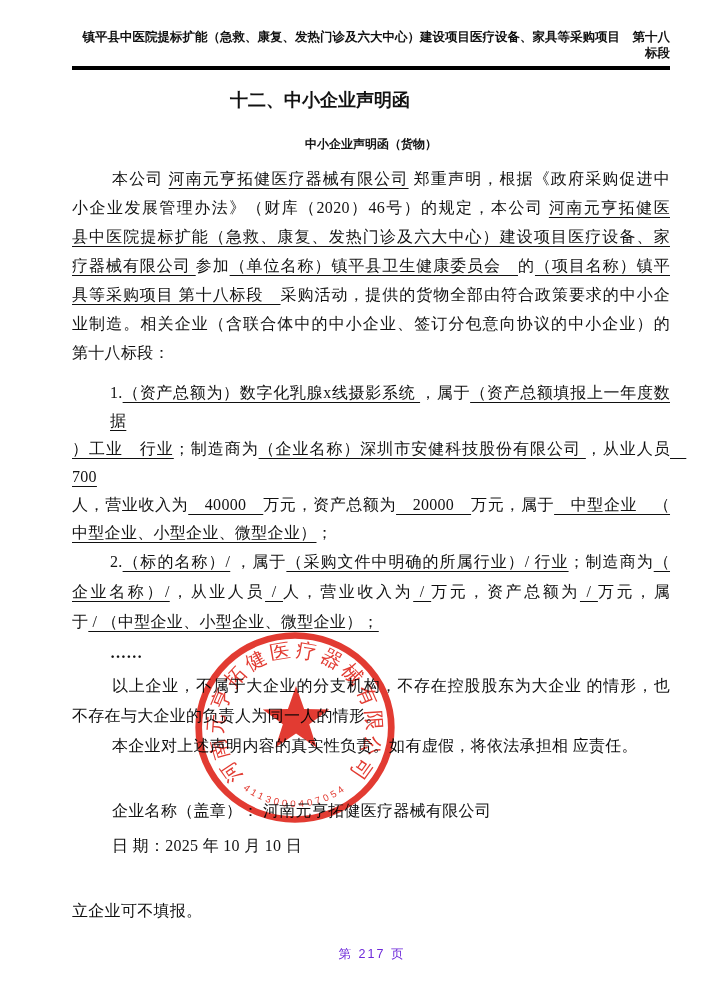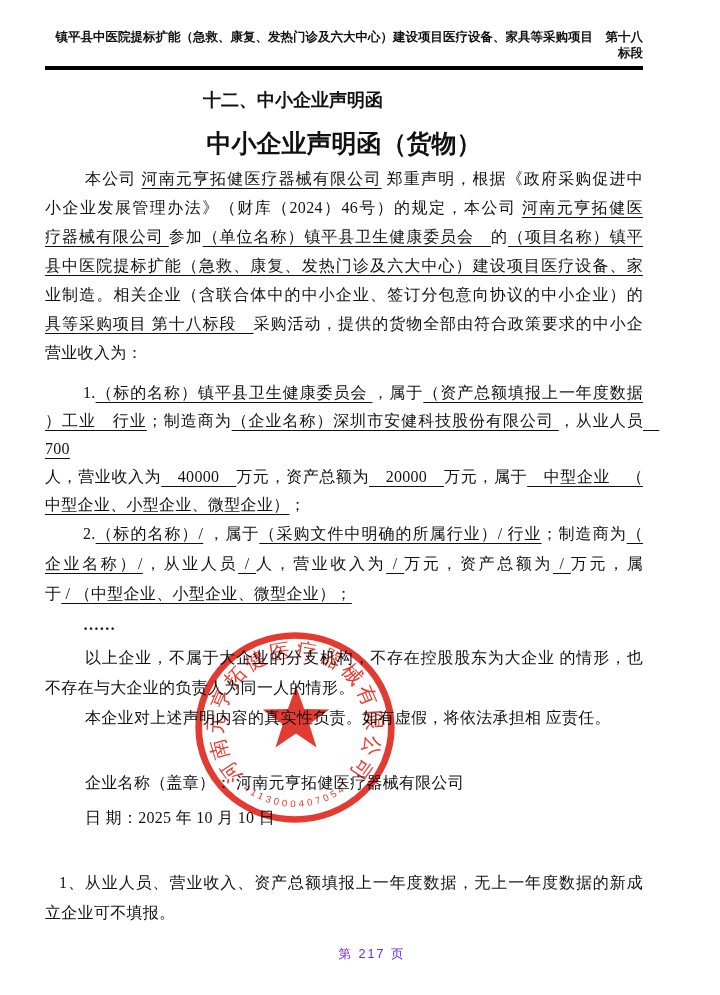--- a/index.html
+++ b/index.html
@@ -1,28 +1,28 @@
 <!DOCTYPE html>
 <html><head>
 <meta charset="utf-8">
 <style>
   html,body{margin:0;padding:0;background:#888;}
   .page{
     position:relative;width:720px;height:995px;background:#ffffff;
     margin:0 auto;overflow:hidden;
     font-family:"Liberation Serif","DejaVu Serif",serif;color:#111;
   }
-  .inner{position:absolute;left:45px;top:0;width:598px;}
+  .inner{position:absolute;left:72px;top:0;width:598px;}
   .doc-header{
     padding-top:29px;font-size:12.5px;font-weight:bold;line-height:16px;
     text-align:right;letter-spacing:0;white-space:pre-wrap;
   }
   .rule{margin-top:5px;height:4px;background:#000;}
   .sec-title{margin-top:20px;font-size:18px;font-weight:bold;line-height:20px;padding-left:158px;}
-  .doc-title{margin-top:22px;font-size:25px;font-weight:bold;line-height:24px;text-align:center;}
+  .doc-title{margin-top:22px;font-size:12px;font-weight:bold;line-height:24px;text-align:center;}
   .doc-body{font-size:16px;}
   .para{margin:0;}
   .line{white-space:pre-wrap;letter-spacing:.3px;}
   .line.just{text-align:justify;text-align-last:justify;}
   .line.ind{padding-left:40px;}
   .seg.u{text-decoration:underline;text-underline-offset:4px;text-decoration-thickness:1px;}
   [data-name="para-p1"]{margin-top:8px;}
   [data-name="para-p1"] .line{line-height:29px;}
   [data-name="para-item1"]{margin-top:12px;}
   [data-name="para-item1"] .line{line-height:28px;}
@@ -57,29 +57,29 @@
 
 <div class="page" data-name="document-page">
   <div class="inner" data-name="document-inner">
     <div class="doc-header" data-name="page-header-title">镇平县中医院提标扩能（急救、康复、发热门诊及六大中心）建设项目医疗设备、家具等采购项目　第十八标段</div>
     <div class="rule" data-name="header-rule"></div>
     <div class="sec-title" data-name="section-title">十二、中小企业声明函</div>
     <div class="doc-title" data-name="doc-title">中小企业声明函（货物）</div>
     <div class="doc-body" data-name="document-body">
         <div class="para" data-name="para-p1">
           <div class="line ind just" data-name="text-line"><span class="seg" data-name="text-segment">本公司 </span><span class="seg u" data-name="blank-fill-underlined-text">河南元亨拓健医疗器械有限公司</span><span class="seg" data-name="text-segment"> 郑重声明，根据《政府采购促进中</span></div>
-          <div class="line just" data-name="text-line"><span class="seg" data-name="text-segment">小企业发展管理办法》（财库（2024）46号）的规定，本公司 </span><span class="seg u" data-name="blank-fill-underlined-text">河南元亨拓健医</span></div>
+          <div class="line just" data-name="text-line"><span class="seg" data-name="text-segment">小企业发展管理办法》（财库（2020）46号）的规定，本公司 </span><span class="seg u" data-name="blank-fill-underlined-text">河南元亨拓健医</span></div>
+          <div class="line just" data-name="text-line"><span class="seg u" data-name="blank-fill-underlined-text">县中医院提标扩能（急救、康复、发热门诊及六大中心）建设项目医疗设备、家</span></div>
           <div class="line just" data-name="text-line"><span class="seg u" data-name="blank-fill-underlined-text">疗器械有限公司 </span><span class="seg" data-name="text-segment">参加</span><span class="seg u" data-name="blank-fill-underlined-text">（单位名称）镇平县卫生健康委员会　</span><span class="seg" data-name="text-segment">的</span><span class="seg u" data-name="blank-fill-underlined-text">（项目名称）镇平</span></div>
-          <div class="line just" data-name="text-line"><span class="seg u" data-name="blank-fill-underlined-text">县中医院提标扩能（急救、康复、发热门诊及六大中心）建设项目医疗设备、家</span></div>
+          <div class="line just" data-name="text-line"><span class="seg u" data-name="blank-fill-underlined-text">具等采购项目 第十八标段　</span><span class="seg" data-name="text-segment">采购活动，提供的货物全部由符合政策要求的中小企</span></div>
           <div class="line just" data-name="text-line"><span class="seg" data-name="text-segment">业制造。相关企业（含联合体中的中小企业、签订分包意向协议的中小企业）的</span></div>
-          <div class="line just" data-name="text-line"><span class="seg u" data-name="blank-fill-underlined-text">具等采购项目 第十八标段　</span><span class="seg" data-name="text-segment">采购活动，提供的货物全部由符合政策要求的中小企</span></div>
-          <div class="line" data-name="text-line"><span class="seg" data-name="text-segment">营业收入为：</span></div>
+          <div class="line" data-name="text-line"><span class="seg" data-name="text-segment">第十八标段：</span></div>
         </div>
         <div class="para" data-name="para-item1">
-          <div class="line ind just" data-name="text-line"><span class="seg" data-name="text-segment">1.</span><span class="seg u" data-name="blank-fill-underlined-text">（标的名称）镇平县卫生健康委员会 </span><span class="seg" data-name="text-segment">，属于</span><span class="seg u" data-name="blank-fill-underlined-text">（资产总额填报上一年度数据</span></div>
+          <div class="line ind just" data-name="text-line"><span class="seg" data-name="text-segment">1.</span><span class="seg u" data-name="blank-fill-underlined-text">（资产总额为）数字化乳腺x线摄影系统 </span><span class="seg" data-name="text-segment">，属于</span><span class="seg u" data-name="blank-fill-underlined-text">（资产总额填报上一年度数据</span></div>
           <div class="line just" data-name="text-line"><span class="seg u" data-name="blank-fill-underlined-text">）工业　行业</span><span class="seg" data-name="text-segment">；制造商为</span><span class="seg u" data-name="blank-fill-underlined-text">（企业名称）深圳市安健科技股份有限公司 </span><span class="seg" data-name="text-segment">，从业人员</span><span class="seg u" data-name="blank-fill-underlined-text">　700</span></div>
           <div class="line just" data-name="text-line"><span class="seg" data-name="text-segment">人，营业收入为</span><span class="seg u" data-name="blank-fill-underlined-text">　40000　</span><span class="seg" data-name="text-segment">万元，资产总额为</span><span class="seg u" data-name="blank-fill-underlined-text">　20000　</span><span class="seg" data-name="text-segment">万元，属于</span><span class="seg u" data-name="blank-fill-underlined-text">　中型企业　（</span></div>
           <div class="line" data-name="text-line"><span class="seg u" data-name="blank-fill-underlined-text">中型企业、小型企业、微型企业）</span><span class="seg" data-name="text-segment">；</span></div>
         </div>
         <div class="para" data-name="para-item2">
           <div class="line ind just" data-name="text-line"><span class="seg" data-name="text-segment">2.</span><span class="seg u" data-name="blank-fill-underlined-text">（标的名称）/</span><span class="seg" data-name="text-segment"> ，属于</span><span class="seg u" data-name="blank-fill-underlined-text">（采购文件中明确的所属行业）/ 行业</span><span class="seg" data-name="text-segment">；制造商为</span><span class="seg u" data-name="blank-fill-underlined-text">（</span></div>
           <div class="line just" data-name="text-line"><span class="seg u" data-name="blank-fill-underlined-text">企业名称）/</span><span class="seg" data-name="text-segment">，从业人员</span><span class="seg u" data-name="blank-fill-underlined-text"> / </span><span class="seg" data-name="text-segment">人，营业收入为</span><span class="seg u" data-name="blank-fill-underlined-text"> / </span><span class="seg" data-name="text-segment">万元，资产总额为</span><span class="seg u" data-name="blank-fill-underlined-text"> / </span><span class="seg" data-name="text-segment">万元，属</span></div>
           <div class="line" data-name="text-line"><span class="seg" data-name="text-segment">于</span><span class="seg u" data-name="blank-fill-underlined-text"> / （中型企业、小型企业、微型企业）；</span></div>
         </div>
         <div class="para" data-name="para-dots">
@@ -90,21 +90,20 @@
           <div class="line" data-name="text-line"><span class="seg" data-name="text-segment">不存在与大企业的负责人为同一人的情形。</span></div>
         </div>
         <div class="para" data-name="para-resp">
           <div class="line ind" data-name="text-line"><span class="seg" data-name="text-segment">本企业对上述声明内容的真实性负责。如有虚假，将依法承担相 应责任。</span></div>
         </div>
         <div class="para" data-name="para-sign">
           <div class="line ind" data-name="text-line"><span class="seg" data-name="text-segment">企业名称（盖章）： 河南元亨拓健医疗器械有限公司</span></div>
           <div class="line ind" data-name="text-line"><span class="seg" data-name="text-segment">日 期：2025 年 10 月 10 日</span></div>
         </div>
         <div class="para" data-name="para-note">
-          <div class="line ind just" data-name="text-line"><span class="seg" data-name="text-segment">1、从业人员、营业收入、资产总额填报上一年度数据，无上一年度数据的新成</span></div>
           <div class="line" data-name="text-line"><span class="seg" data-name="text-segment">立企业可不填报。</span></div>
         </div>
       </div>
   </div>
 
   <svg class="stamp" data-name="company-seal-stamp" viewBox="0 0 200 197" preserveAspectRatio="none">
     <ellipse data-name="stamp-ring" cx="100" cy="98.5" rx="93.5" ry="92" fill="none" stroke-width="6.5" stroke="#e02a20"></ellipse>
     <polygon data-name="stamp-star-icon" points="101,57 108.9,80.1 133.3,80.5 113.8,95.2 121,118.5 101,104.5 81,118.5 88.2,95.2 68.7,80.5 93.1,80.1" fill="#e02a20"></polygon>
     <defs>
       <path id="arcCompany" d="M 46.4,143 A 70,70 0 1 1 153.6,143" fill="none"></path>

